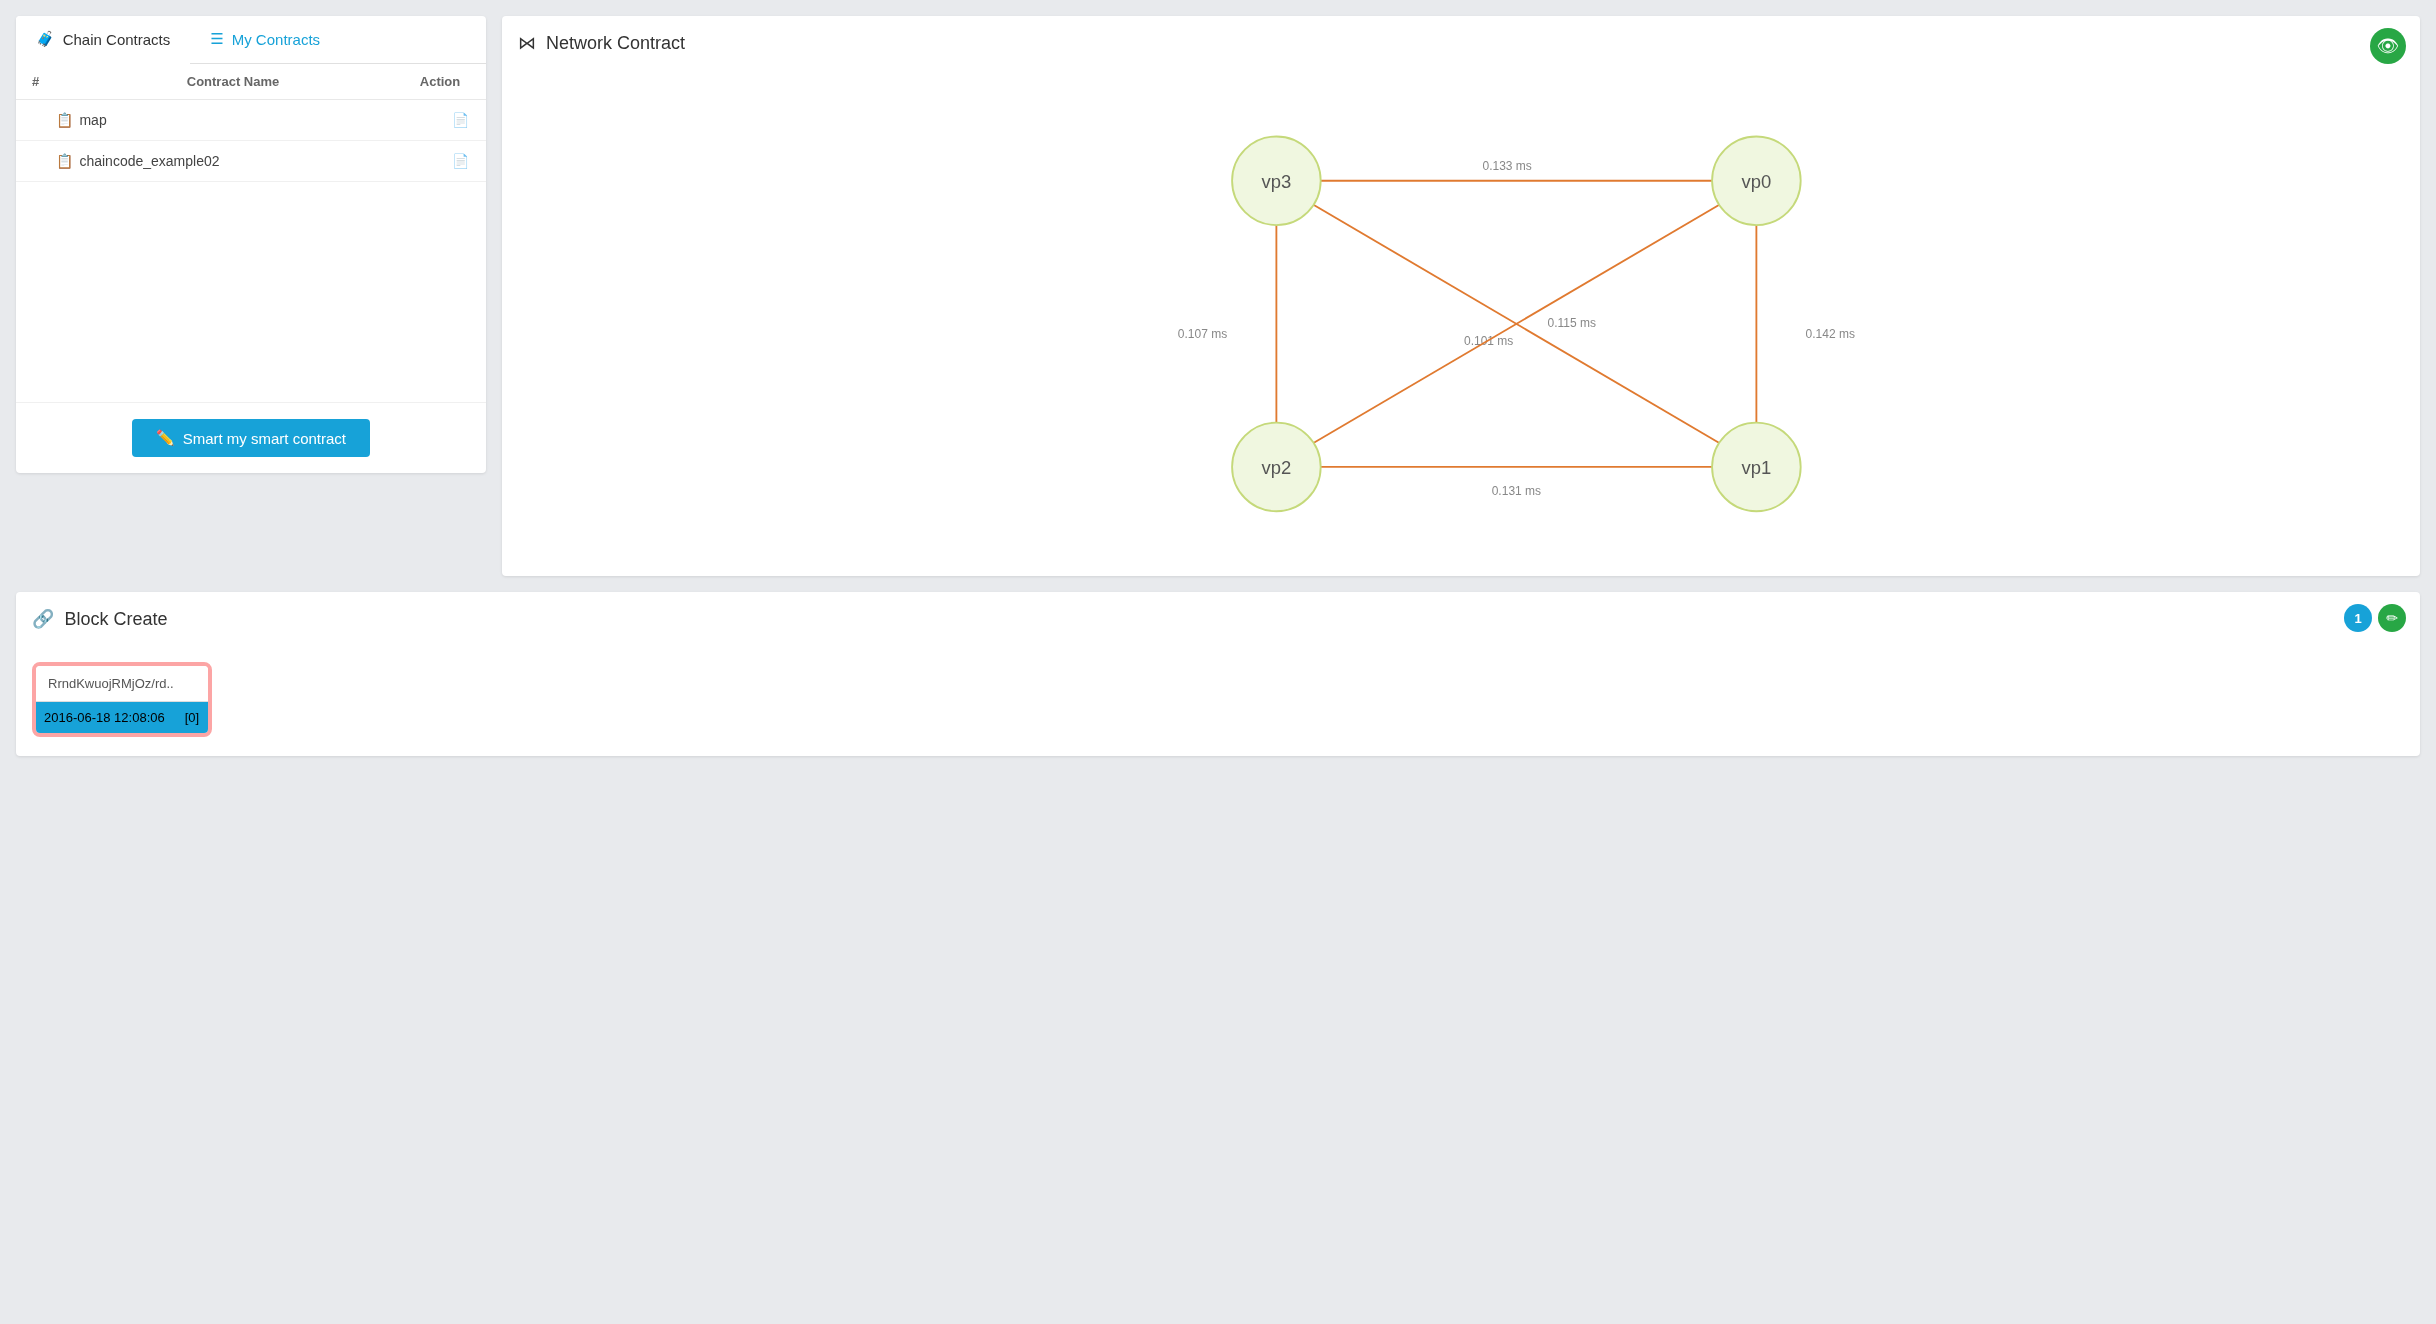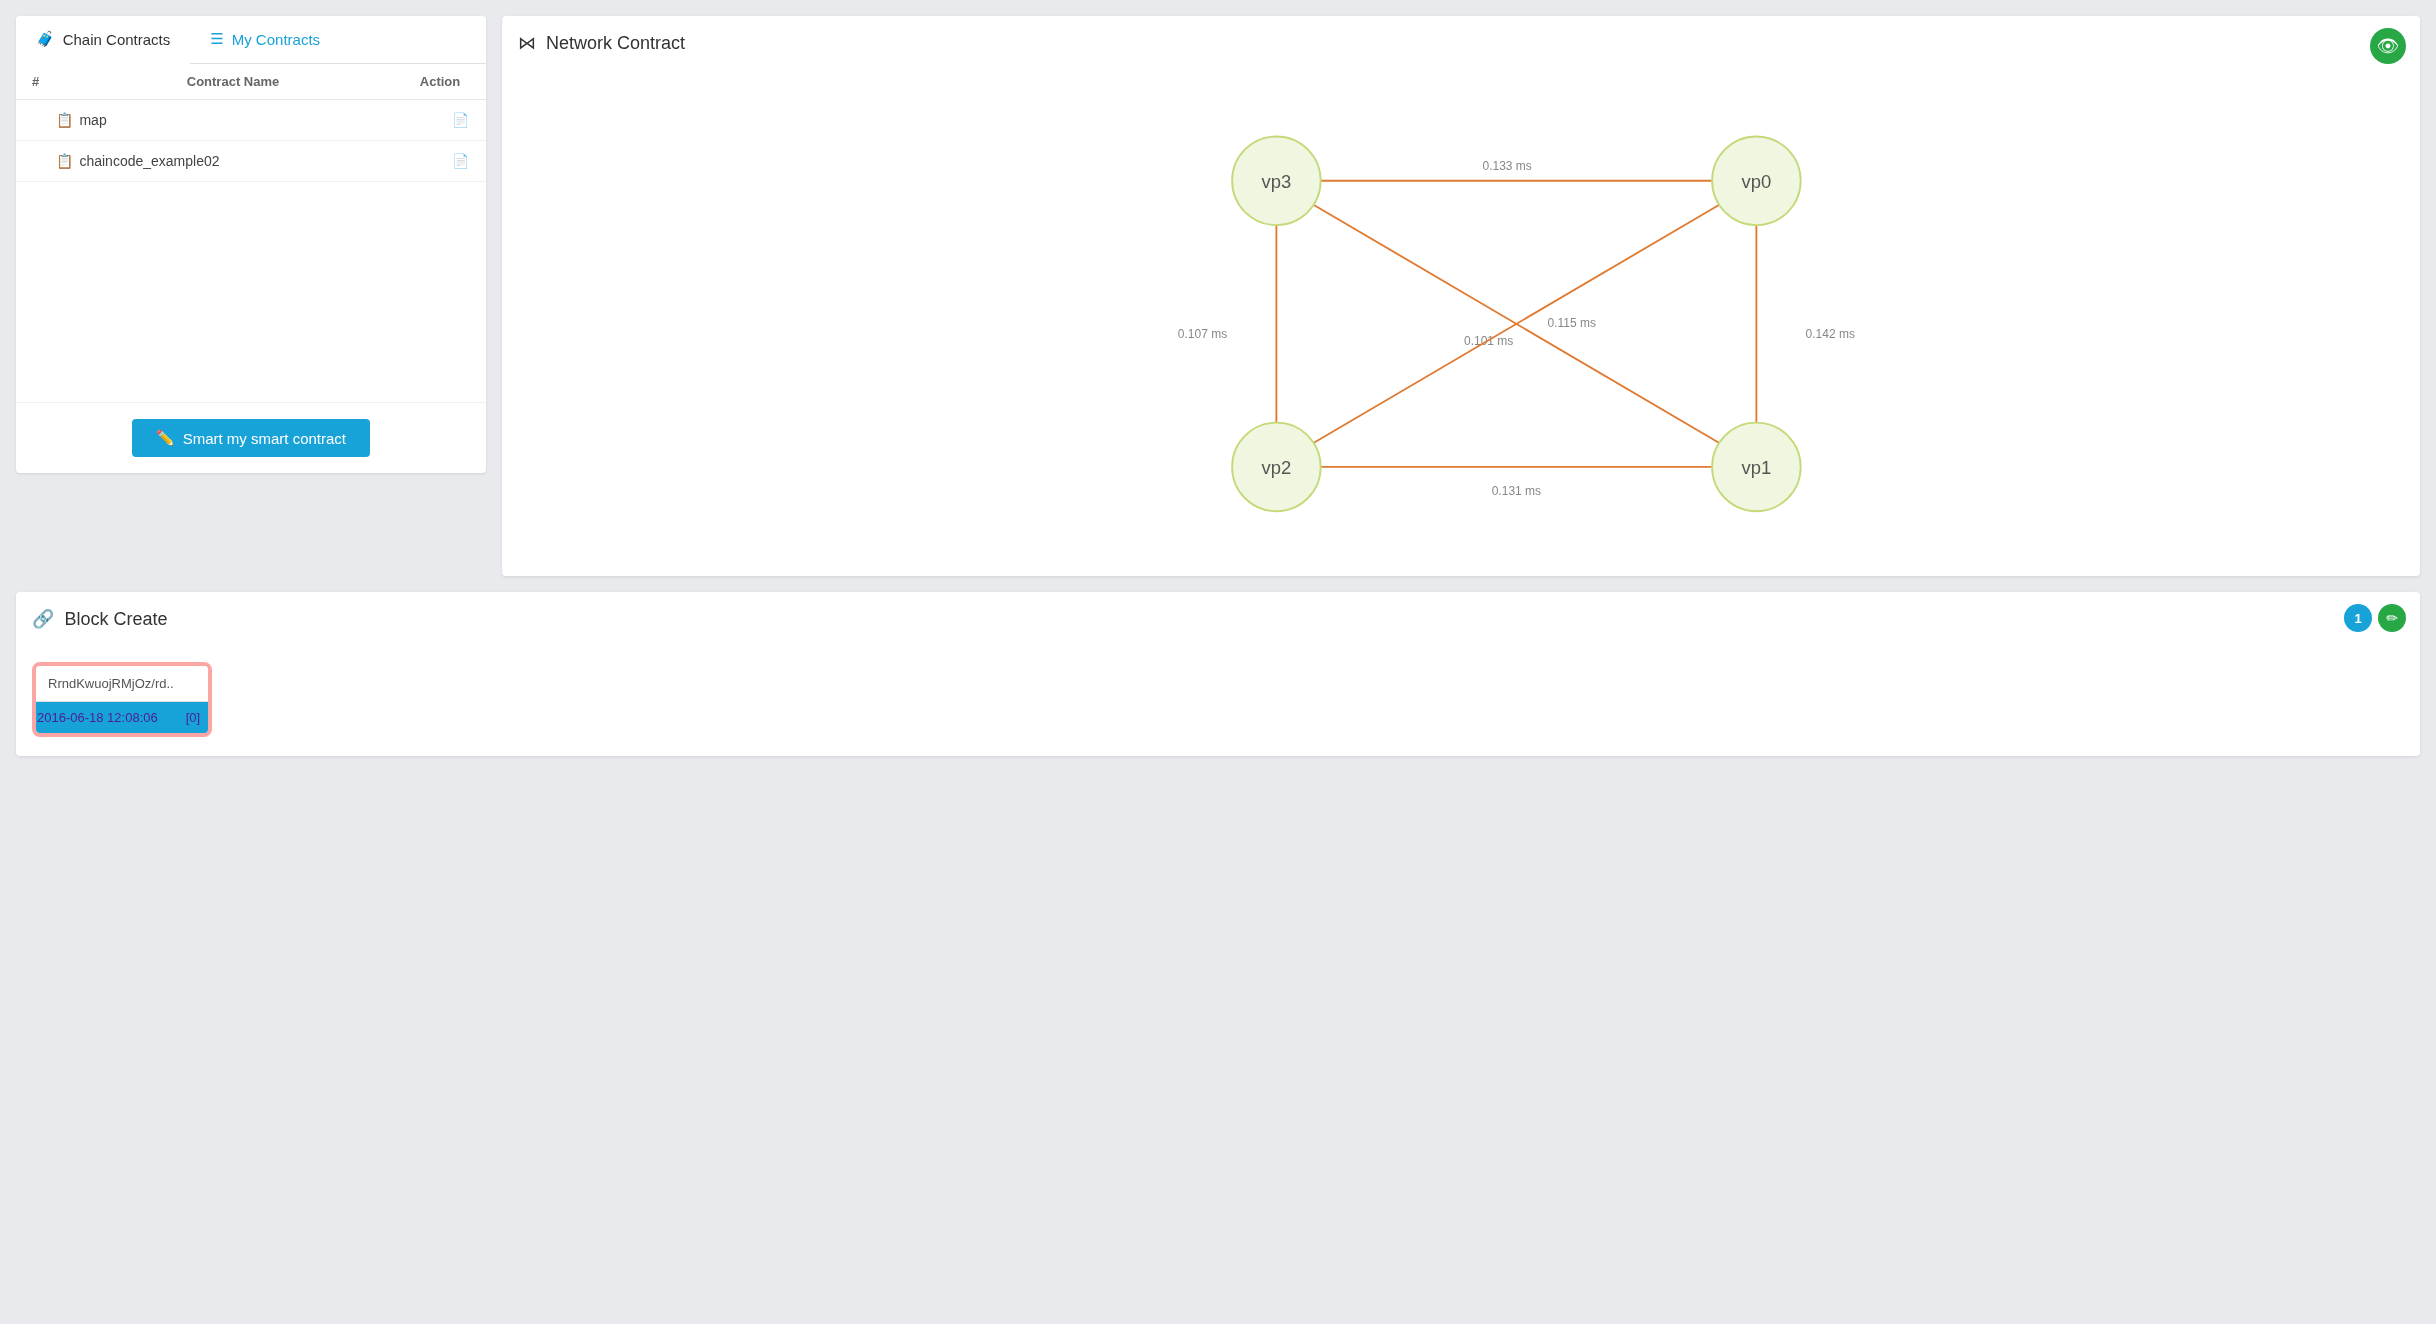--- a/index.html
+++ b/index.html
@@ -190,25 +190,25 @@
     }
     .block-hash {
       padding: 10px 12px;
       font-size: 13px;
       color: #555;
       background: #fff;
       border-bottom: 1px solid #ddd;
     }
     .block-info {
       background: #17a2d8;
-      color: #4c1d95;
-      padding: 8px 1px;
+      color: #000000;
+      padding: 8px 8px;
       font-size: 13px;
       display: flex;
-      gap: 28px;
+      gap: 20px;
     }
   </style>
 </head>
 <body>
 
 <div class="main-container">
 
   <div class="top-row">
 
     <div class="smart-contracts-panel">

